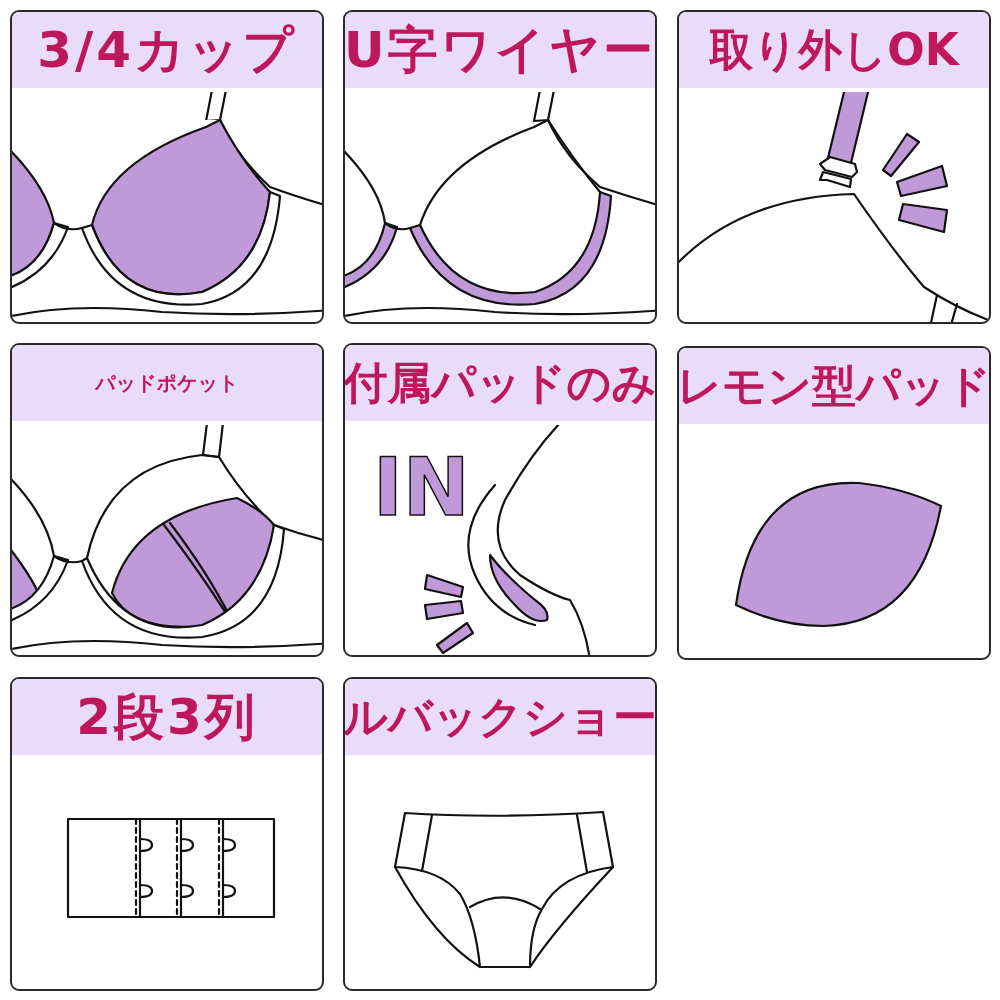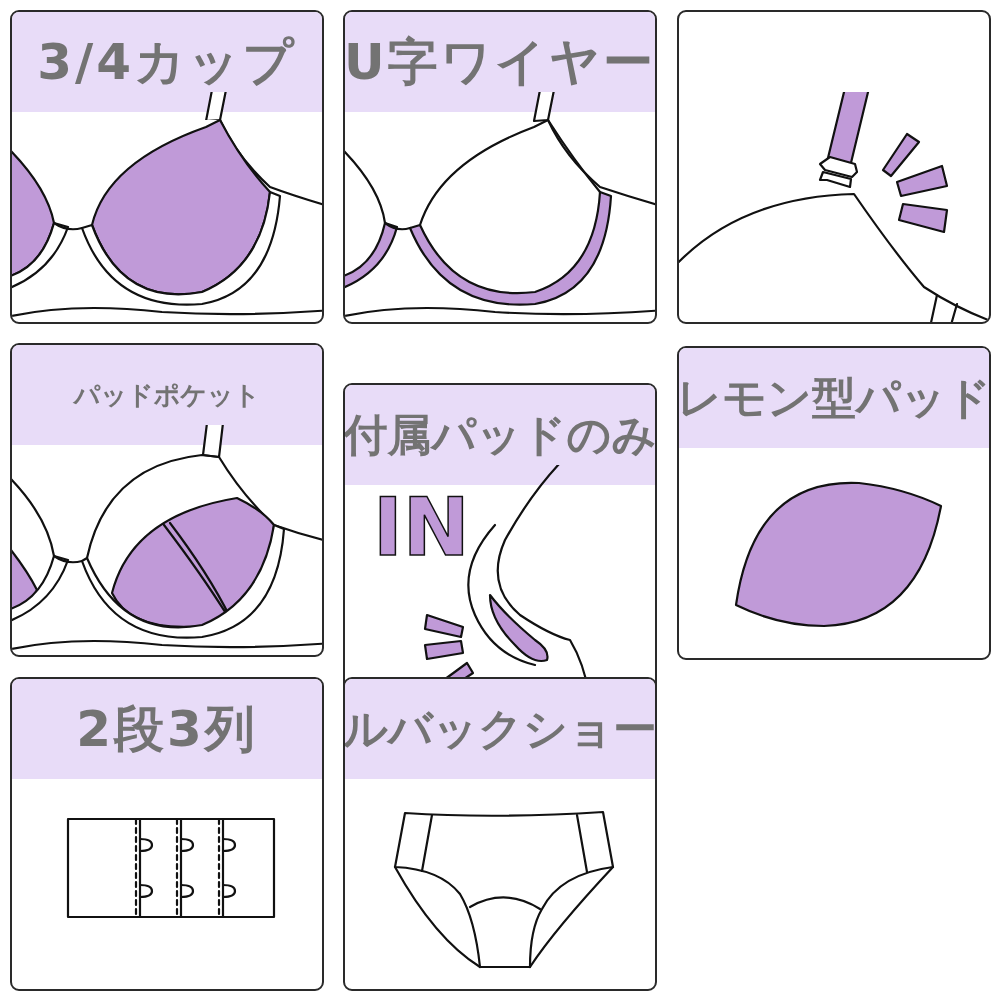--- a/index.html
+++ b/index.html
@@ -1,29 +1,29 @@
 <!DOCTYPE html>
 <html><head>
 <meta charset="utf-8">
 <style>
   html, body { margin: 0; padding: 0; background: #ffffff; }
   body { width: 1000px; height: 1000px; position: relative; overflow: hidden;
          font-family: "DejaVu Sans", "Liberation Sans", sans-serif; }
   .card { position: absolute; width: 314px; height: 314px; box-sizing: border-box;
           border: 2px solid #2a2a2a; border-radius: 9px; overflow: hidden; background: #fff; }
-  .card .hdr { position: absolute; left: 0; top: 0; right: 0; height: 100px; background: #e8dcf8;
+  .card .hdr { position: absolute; left: 0; top: 0; right: 0; height: 76px; background: #e8dcf8;
                display: flex; align-items: center; justify-content: center; white-space: nowrap;
-               color: #737373; font-weight: bold; }
+               color: #be185d; font-weight: bold; }
   .card .art { position: absolute; left: 0; top: 80px; width: 310px; height: 230px; }
   .c1 { left: 10px; top: 10px; } .c2 { left: 343px; top: 10px; padding-left: 38px; } .c3 { left: 677px; top: 10px; }
-  .c4 { left: 10px; top: 343px; } .c5 { left: 343px; top: 343px; margin-top: 40px; } .c6 { left: 677px; top: 346px; }
+  .c4 { left: 10px; top: 343px; } .c5 { left: 343px; top: 343px; } .c6 { left: 677px; top: 346px; }
   .c7 { left: 10px; top: 677px; } .c8 { left: 343px; top: 677px; }
   .t-lg { font-size: 50px; letter-spacing: 3px; }
   .t-md { font-size: 44px; letter-spacing: 0px; }
-  .t-sm { font-size: 26px; }
+  .t-sm { font-size: 20px; }
   .t-big2 { font-size: 50px; }
   svg .ln { fill: none; stroke: #111; stroke-width: 2.2; stroke-linejoin: round; stroke-linecap: round; }
   svg .fp { fill: #c09ad8; stroke: #111; stroke-width: 2.2; stroke-linejoin: round; }
   svg .fw { fill: #ffffff; stroke: #111; stroke-width: 2.2; stroke-linejoin: round; }
 </style>
 </head>
 <body>
 
 <div class="card c1">
   <div class="hdr t-lg">3/4カップ</div>
@@ -48,20 +48,21 @@
     <path class="ln" d="M-5,55 Q35,95 40,131"></path>
     <path class="ln" d="M75,133 Q95,70 189,35 L203,28 Q230,70 255,100"></path>
     <path class="fp" d="M-5,185 Q30,175 40,131 L52,135 Q40,180 -5,197 Z"></path>
     <path class="fp" d="M65,136 L75,133 Q110,210 190,200 Q250,180 255,100 L266,104 Q260,200 190,212 Q100,220 65,136 Z"></path>
     <path class="ln" d="M40,131 Q52,140 65,136"></path>
     <path class="ln" d="M-5,225 Q60,210 150,220 Q230,225 320,218"></path>
   </svg>
 </div>
 
 <div class="card c3">
+  <div class="hdr t-md">取り外しOK</div>
   <svg class="art" viewBox="0 0 310 230">
     <path class="fp" d="M166,-4 L190,-4 L171,75 L148,70 Z"></path>
     <path class="fw" d="M151,65 L176,72 L178,80 L173,85 L146,78 L141,72 Z"></path>
     <path class="fw" d="M144,80 L172,87 L171,95 L148,88 L141,88 Z"></path>
     <path class="fp" d="M228,42 L240,50 L212,84 L204,78 Z"></path>
     <path class="fp" d="M218,90 L263,74 L268,94 L222,104 Z"></path>
     <path class="fp" d="M224,112 L268,118 L265,140 L220,128 Z"></path>
     <path class="ln" d="M-5,175 Q60,105 175,102 Q215,160 245,195 Q280,218 320,232"></path>
     <path class="ln" d="M258,203 L250,240 M278,212 L270,240"></path>
   </svg>

